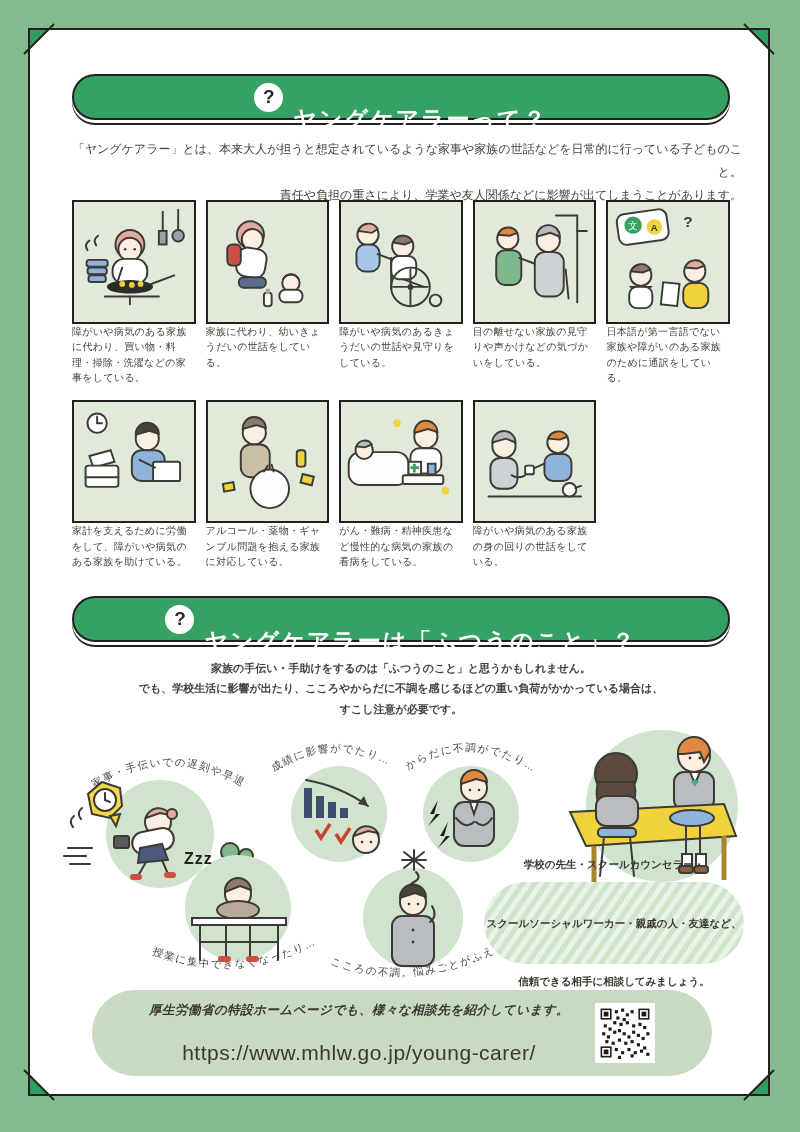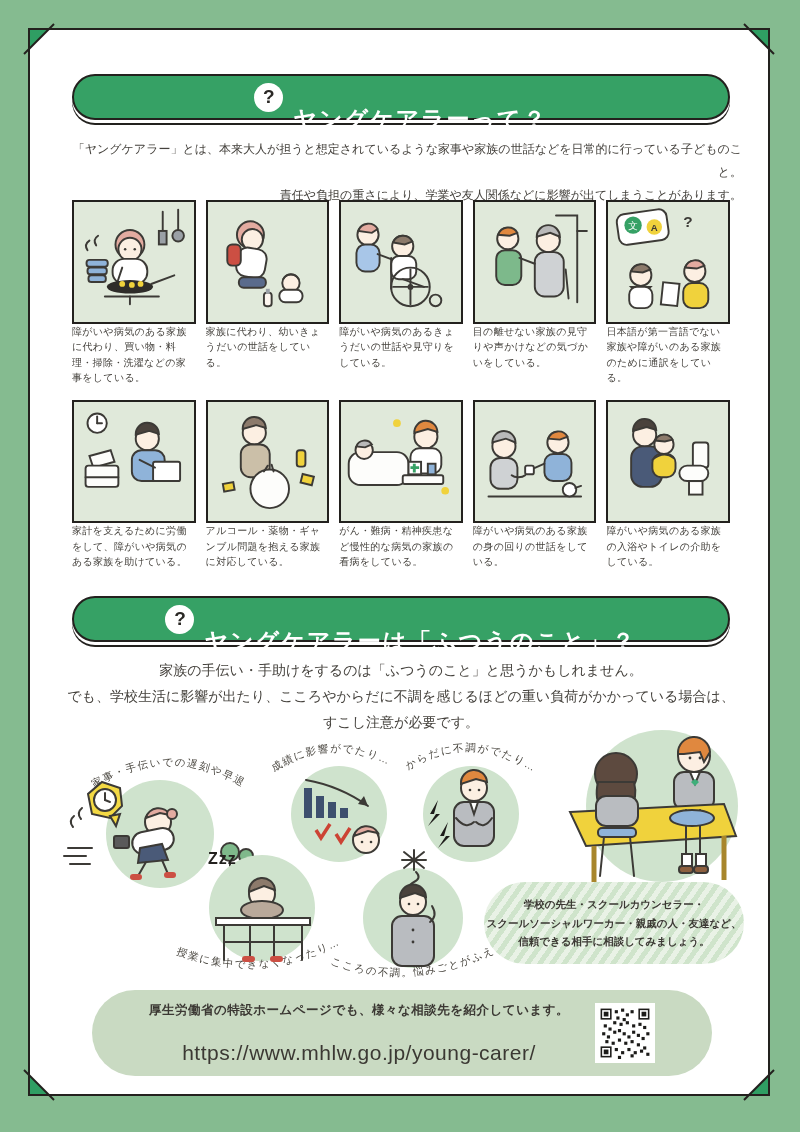--- a/index.html
+++ b/index.html
@@ -16,36 +16,36 @@
   .pill-title { color:#ffffff; font-size:23px; font-weight:bold; letter-spacing:2px;margin-top:45px; }
   .qicon { width:29px; height:29px; background:#ffffff; border-radius:50%; display:flex; align-items:center; justify-content:center;
            font-size:19px; font-weight:bold; color:#2a2825; flex:0 0 auto; }
 
   .intro { position:absolute; left:30px; top:108px; width:682px; text-align:right; font-size:12px; line-height:1.9; color:#45423d; }
   .cards { position:absolute; left:42px; top:170px; width:658px; display:grid; grid-template-columns:repeat(5,1fr); column-gap:10px; row-gap:14px; }
   .card-img { border:2px solid #23211e; background:#e0e9da; aspect-ratio:1/1; overflow:hidden; }
   .card-img svg { width:100%; height:100%; display:block; }
   .caption { font-size:10px; line-height:1.55; letter-spacing:0.3px; color:#45423d; }
 
-  .para2 { position:absolute; left:30px; top:628px; width:682px; text-align:center; font-size:14px; line-height:1.85; color:#45423d; }
+  .para2 { position:absolute; left:30px; top:628px; width:682px; text-align:center; font-size:11px; line-height:1.85; color:#45423d;font-weight:bold; }
   .effects { position:absolute; left:20px; top:664px; width:706px; height:300px; }
   .vignette { position:absolute; }
   .vignette svg { overflow:visible; }
   svg text { font-family:"Liberation Sans","DejaVu Sans",sans-serif; }
   .hand-label { font-size:10.5px; fill:#4a4740; letter-spacing:1.5px; }
   .zzz { font-size:16px; font-weight:bold; fill:#23211e; letter-spacing:1px; }
 
   .advice { position:absolute; left:434px; top:188px; width:260px; height:82px; border-radius:42px;
             background:repeating-linear-gradient(125deg,#cfe4cb 0 5px,#e9f2e6 5px 10px);
             display:flex; flex-direction:column; align-items:center; justify-content:center;
-            font-size:10.5px; font-weight:bold; line-height:1.75; color:#3b3833; text-align:center; }
+            font-size:10.5px; font-weight:bold; line-height:1.75; color:#3b3833; text-align:center;gap:40px; }
 
   .footer-pill { position:absolute; left:62px; top:960px; width:620px; height:86px; background:#c9dac2; border-radius:43px;
                  display:flex; align-items:center; justify-content:center; gap:26px; }
-  .f-line { font-size:12.5px; font-weight:bold; color:#3b3833; letter-spacing:0.5px; text-align:center; }
+  .f-line { font-size:12.5px; font-weight:bold; color:#3b3833; letter-spacing:0.5px; text-align:center;font-style:italic; }
   .f-url { font-size:21px; color:#3b3833; letter-spacing:0.5px; margin-top:22px; text-align:center; }
   .qr { width:60px; height:60px; background:#ffffff; padding:4px; flex:0 0 auto; }
   .qr svg { width:100%; height:100%; display:block; }
 
   .ln { stroke:#3c3a36; stroke-width:2; fill:none; stroke-linecap:round; }
   .fl { stroke:#3c3a36; stroke-width:2; }
 </style>
 </head>
 <body>
 
@@ -258,37 +258,20 @@
             <line class="ln" x1="72" y1="64" x2="58" y2="70"></line>
             <rect x="52" y="66" width="9" height="9" rx="2" fill="#ffffff" class="fl"></rect>
             <line class="ln" x1="14" y1="98" x2="110" y2="98"></line>
             <circle cx="98" cy="91" r="7" fill="#ffffff" class="fl"></circle>
             <path class="ln" d="M104 89 l6 -2"></path>
           </svg>
       </div>
       <div class="caption">障がいや病気のある家族の身の回りの世話をしている。</div>
     </div>
 
-    <div>
-      <div class="card-img">
-        <svg viewBox="0 0 124 124">
-            <rect x="88" y="42" width="16" height="26" rx="3" fill="#fdfdfb" class="fl"></rect>
-            <rect x="74" y="66" width="30" height="16" rx="8" fill="#fdfdfb" class="fl"></rect>
-            <rect x="84" y="82" width="14" height="14" fill="#fdfdfb" class="fl"></rect>
-            <circle cx="38" cy="34" r="12" fill="#fcefe2" class="fl"></circle>
-            <path d="M26 30 a12 12 0 0 1 24 -1 l-10 -3 z" fill="#4a423c" class="fl"></path>
-            <rect x="24" y="46" width="32" height="42" rx="12" fill="#4a5a78" class="fl"></rect>
-            <circle cx="58" cy="44" r="10" fill="#fcefe2" class="fl"></circle>
-            <path d="M49 40 a10 10 0 0 1 18 -1 l-8 2 z" fill="#8c7a6b" class="fl"></path>
-            <rect x="46" y="54" width="24" height="24" rx="9" fill="#f0d23c" class="fl"></rect>
-            <path class="ln" d="M46 60 q12 -10 22 -2"></path>
-          </svg>
-      </div>
-      <div class="caption">障がいや病気のある家族の入浴やトイレの介助をしている。</div>
-    </div>
   </div>
 
   <div class="pill" style="top:566px;">
     <span class="qicon">?</span>
     <span class="pill-title">ヤングケアラーは「ふつうのこと」？</span>
   </div>
 
   <div class="para2">
     <div>家族の手伝い・手助けをするのは「ふつうのこと」と思うかもしれません。</div>
     <div>でも、学校生活に影響が出たり、こころやからだに不調を感じるほどの重い負荷がかかっている場合は、</div>
@@ -365,21 +348,21 @@
         <circle cx="84" cy="68" r="1.3" fill="#3c3a36"></circle>
           <circle cx="93" cy="68" r="1.3" fill="#3c3a36"></circle>
         <rect x="68" y="80" width="40" height="44" rx="10" fill="#b9bcc0" class="fl"></rect>
         <polygon points="84,80 92,80 88,92" fill="#ffffff" class="fl"></polygon>
         <path class="ln" d="M70 96 q10 12 18 4 M106 96 q-8 12 -16 4"></path>
         <polygon points="52,78 44,92 50,92 42,104 54,92 48,92" fill="#1c1b19"></polygon>
         <polygon points="62,100 54,114 60,114 52,126 64,114 58,114" fill="#1c1b19"></polygon>
       </svg>
     </div>
 
-    <div class="vignette" style="left:112px;top:148px;text-align:center;">
+    <div class="vignette" style="left:88px;top:148px;text-align:center;">
       <svg width="200" height="148" viewBox="0 0 200 148">
         <defs>
             <path id="lp4" d="M 14 112 Q 100 146 190 96" fill="none"></path>
           </defs>
         <circle cx="100" cy="66" r="53" fill="#cfe3cd"></circle>
         <text x="46" y="22" class="zzz">Zzz</text>
         <text class="hand-label"><textPath href="#lp4">授業に集中できなくなったり…</textPath></text>
         <circle cx="100" cy="52" r="13" fill="#fcefe2" class="fl"></circle>
         <path d="M87 50 a13 13 0 0 1 26 -2 l-11 -4 z" fill="#8c7a6b" class="fl"></path>
         <ellipse cx="100" cy="68" rx="21" ry="9" fill="#b9a99a" class="fl"></ellipse>

